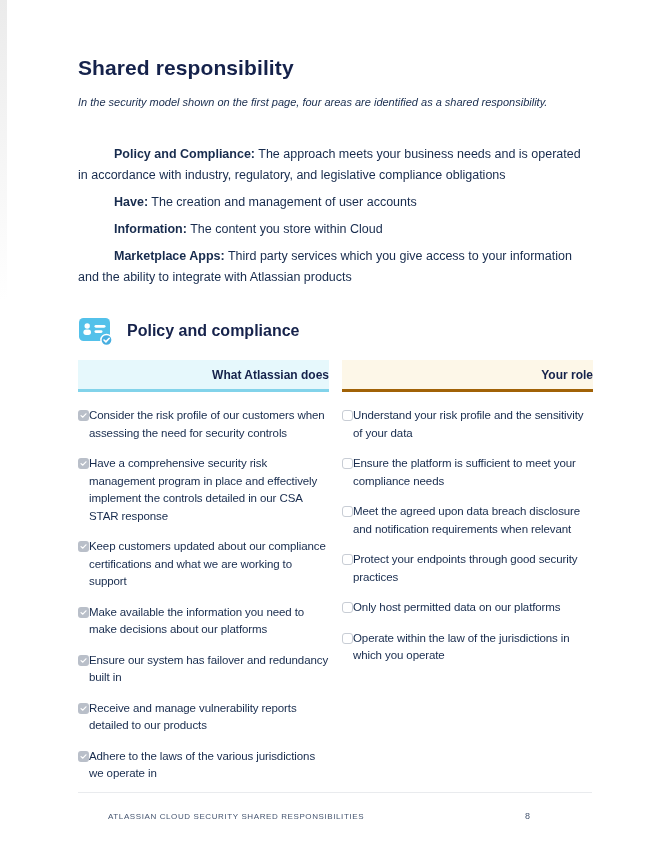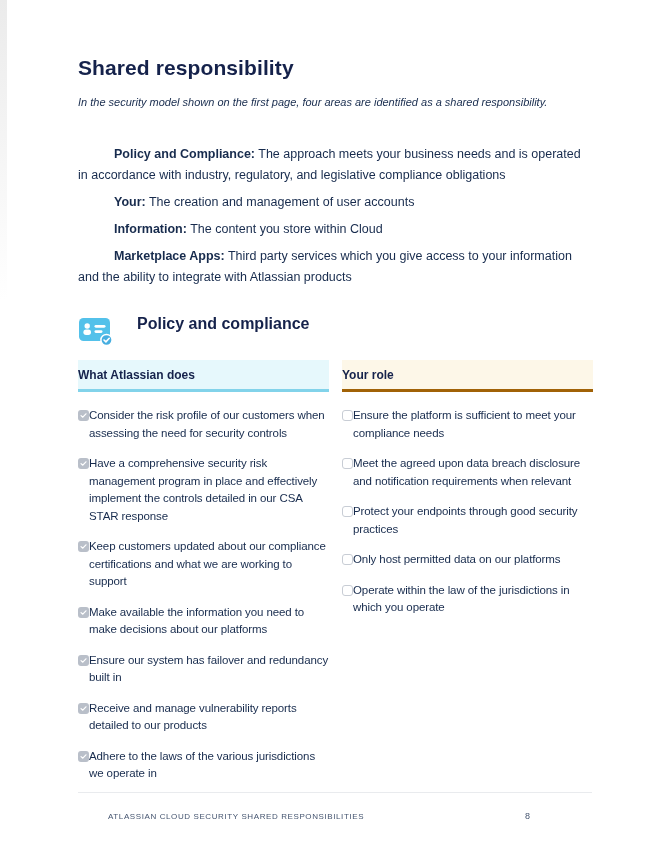--- a/index.html
+++ b/index.html
@@ -36,41 +36,42 @@
   }
   .definitions p {
     margin: 0 0 6px 0;
     font-size: 12.5px;
     line-height: 21px;
     max-width: 516px;
   }
   .definitions p strong { font-weight: 700; padding-left: 36px; }
   .section-header {
     display: flex;
-    gap: 23px;
+    align-items: center;
+    gap: 13px;
     margin-top: 27px;
     margin-bottom: 13px;
   }
   .section-header .icon-wrap { flex: none; line-height: 0; }
   .section-header h2 {
     margin: 0;
     font-size: 16px;
     font-weight: 700;
     color: #15224B;
   }
   .columns {
     display: flex;
     gap: 13px;
   }
   .col { width: 251px; flex: none; }
   .col-header {
     height: 29px;
     display: flex;
     align-items: center;
-    justify-content: flex-start;
+    justify-content: flex-end;
     font-size: 12px;
     font-weight: 700;
     color: #15224B;
   }
   .col-header.blue   { background: #E6F8FC; border-bottom: 3px solid #82D3EA; }
   .col-header.yellow { background: #FDF7E8; border-bottom: 3px solid #a16207; }
   ul.checklist {
     list-style: none;
     margin: 15px 0 0 0;
     padding: 0;
@@ -114,21 +115,21 @@
 
 <div class="page">
   <div class="page-edge"></div>
 
   <h1 class="doc-title">Shared responsibility</h1>
 
   <p class="intro">In the security model shown on the first page, four areas are identified as a shared responsibility.</p>
 
   <div class="definitions">
     <p><strong>Policy and Compliance:</strong> <span>The approach meets your business needs and is operated in accordance with industry, regulatory, and legislative compliance obligations</span></p>
-    <p><strong>Your:</strong> <span>The creation and management of user accounts</span></p>
+    <p><strong>Have:</strong> <span>The creation and management of user accounts</span></p>
     <p><strong>Information:</strong> <span>The content you store within Cloud</span></p>
     <p><strong>Marketplace Apps:</strong> <span>Third party services which you give access to your information and the ability to integrate with Atlassian products</span></p>
   </div>
 
   <div class="section-header">
     <span class="icon-wrap">
       <svg viewBox="0 0 36 32" width="36" height="32" aria-hidden="true">
         <rect x="1" y="3" width="31" height="23" rx="4.5" fill="#53C1EA"></rect>
         <circle cx="9.2" cy="11" r="2.7" fill="#ffffff"></circle>
         <rect x="5.4" y="14.6" width="7.6" height="5.4" rx="2.7" fill="#ffffff"></rect>
@@ -207,20 +208,24 @@
       </ul>
     </div>
 
     <div class="col">
       <div class="col-header yellow">
         <span>Your role</span>
       </div>
       <ul class="checklist">
         <li>
           <span class="cb unchecked"></span>
+          <span>Understand your risk profile and the sensitivity of your data</span>
+        </li>
+        <li>
+          <span class="cb unchecked"></span>
           <span>Ensure the platform is sufficient to meet your compliance needs</span>
         </li>
         <li>
           <span class="cb unchecked"></span>
           <span>Meet the agreed upon data breach disclosure and notification requirements when relevant</span>
         </li>
         <li>
           <span class="cb unchecked"></span>
           <span>Protect your endpoints through good security practices</span>
         </li>

